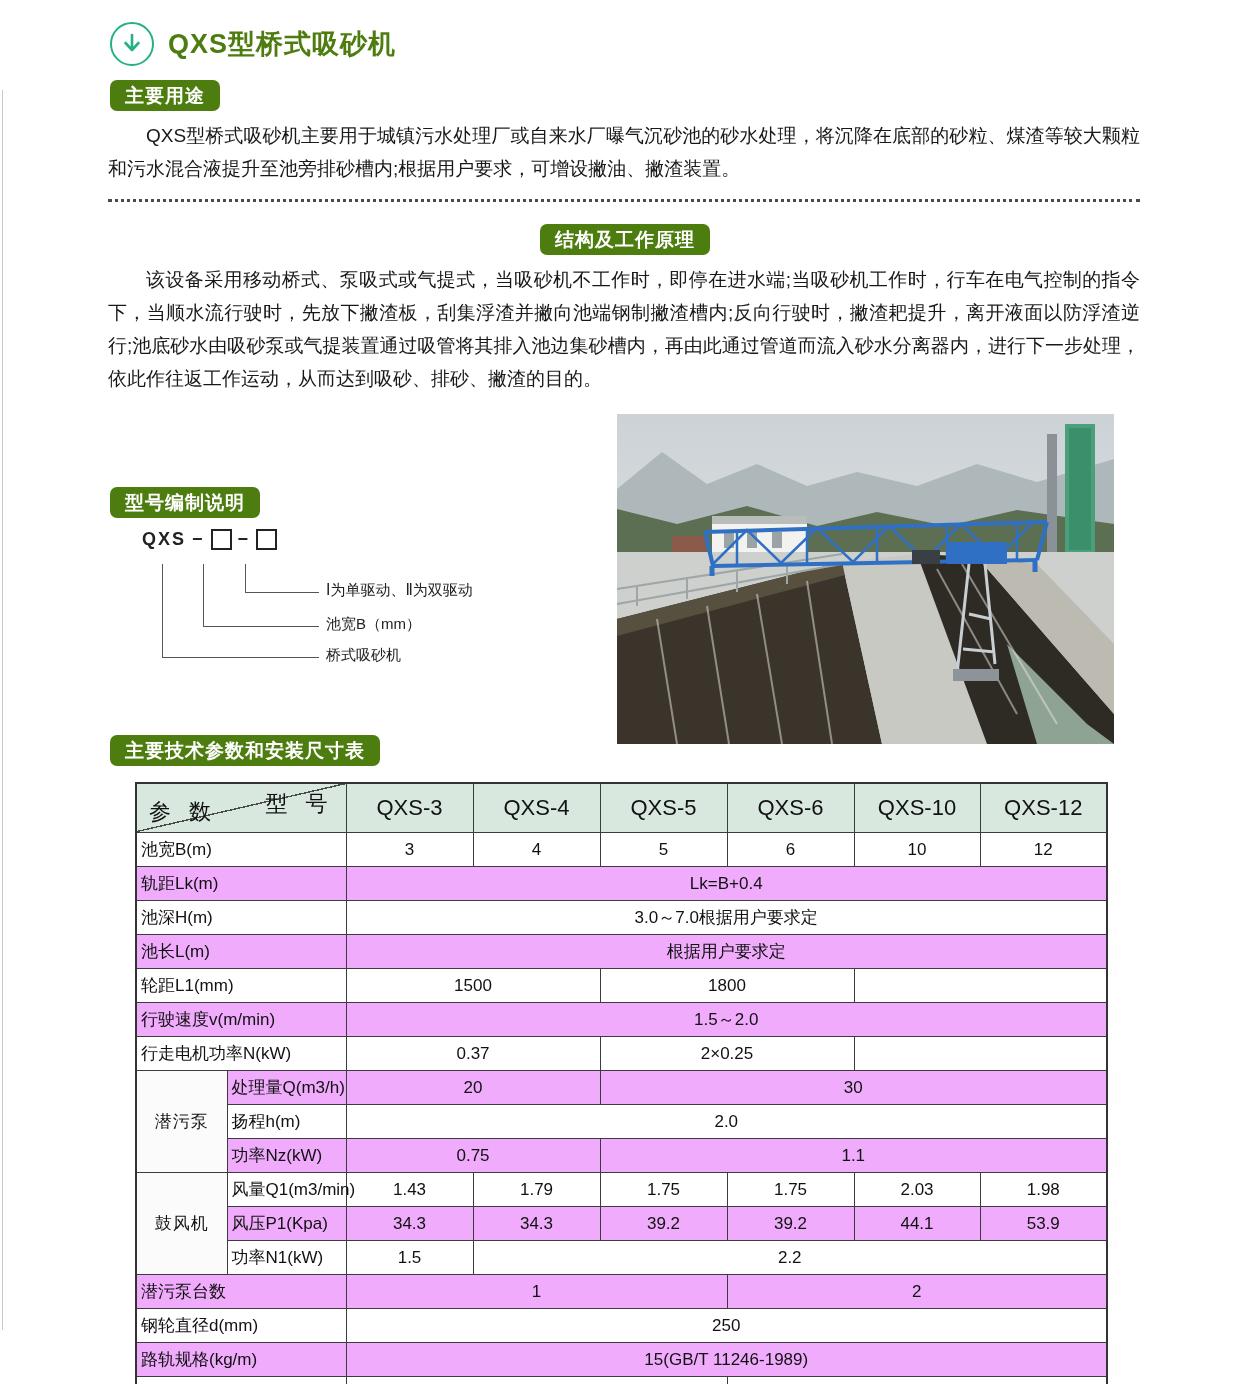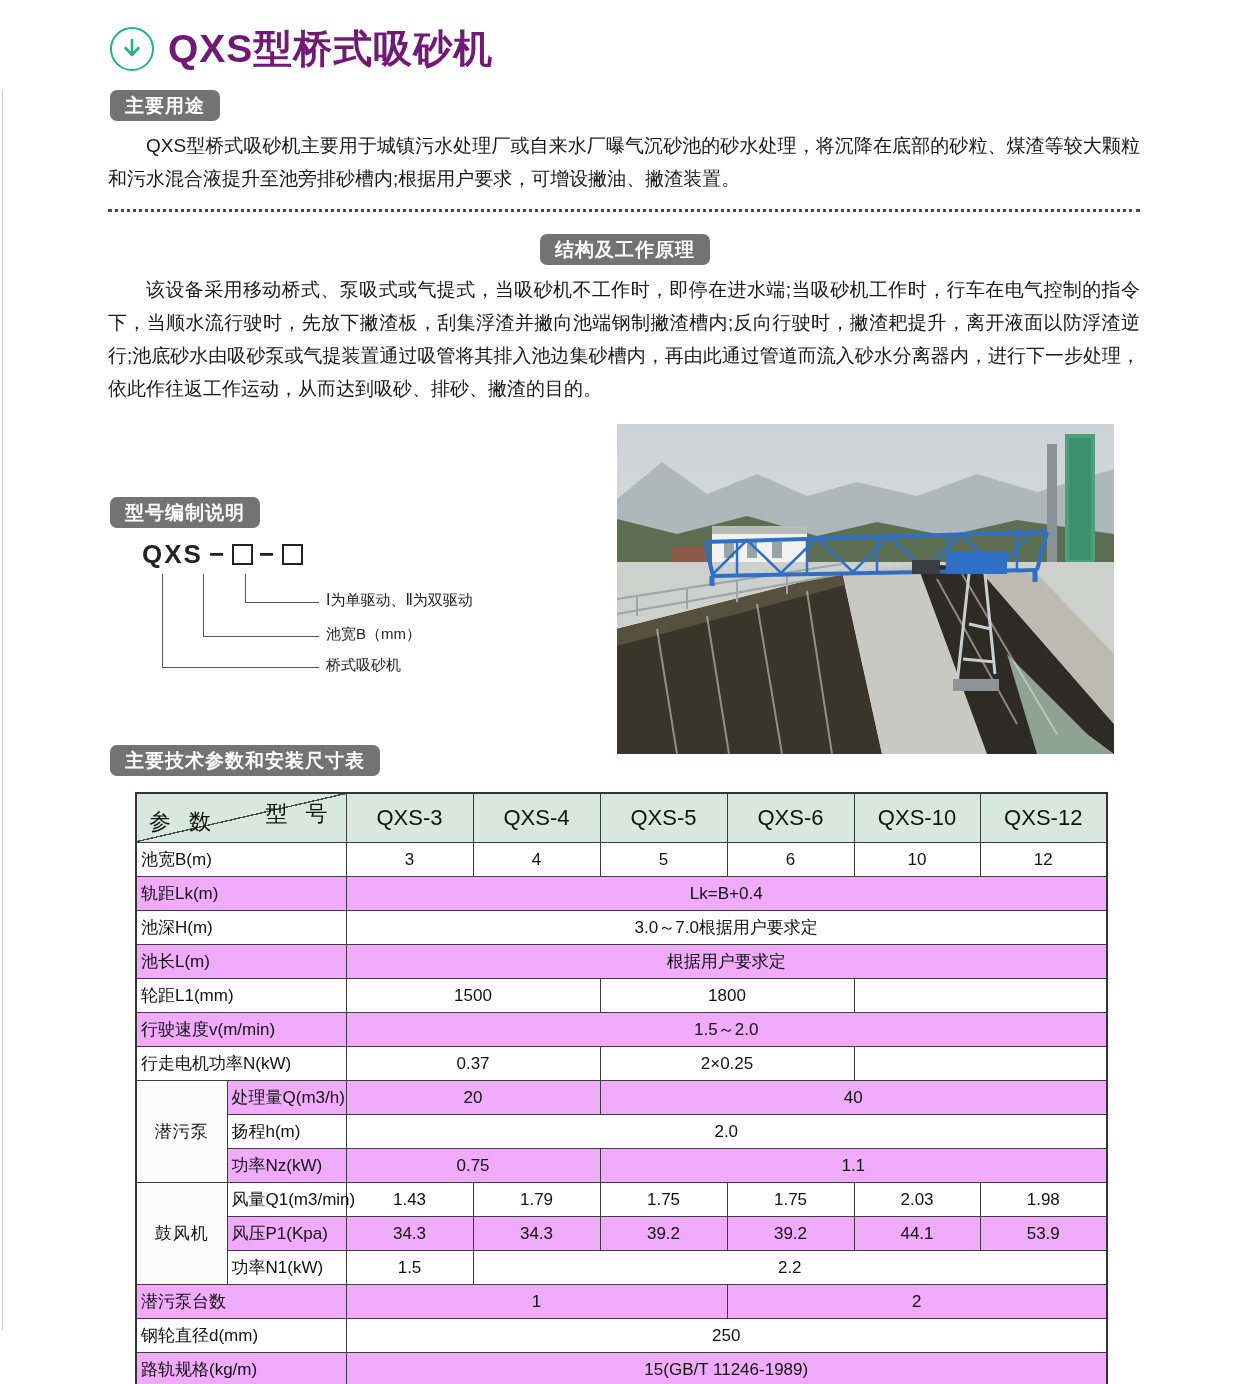--- a/index.html
+++ b/index.html
@@ -11,44 +11,44 @@
   .page-edge{position:absolute;left:2px;top:90px;width:1px;height:1240px;background:#c9c9c9;}
   .page{position:relative;padding:16px 108px 0 108px;}
 
   
   .title-row{display:flex;align-items:center;gap:14px;margin:6px 0 14px 2px;}
   .dl-icon{
     width:40px;height:40px;border:2.5px solid #23b287;border-radius:50%;
     display:flex;align-items:center;justify-content:center;flex:0 0 auto;
   }
   .dl-icon svg{display:block;}
-  .page-title{font-size:39px;font-weight:bold;color:#701a75;letter-spacing:1px;}
+  .page-title{font-size:27px;font-weight:bold;color:#4d7c0f;letter-spacing:1px;}
 
   
   .badge{
-    display:inline-block;background:#737373;color:#ffffff;
+    display:inline-block;background:#4d7c0f;color:#ffffff;
     font-size:19px;font-weight:bold;line-height:1;
     padding:6px 15px 6px 15px;border-radius:7px;letter-spacing:1px;
   }
   .badge-row{margin:10px 0 8px 2px;}
 
   
   .para{
     font-size:19px;line-height:33px;text-align:justify;
     margin:6px 0 4px 0;text-indent:2em;color:#181818;font-weight:500;
   }
   .dotted-sep{
     border:none;border-bottom:3px dotted #4a4a4a;height:0;
     margin:14px 0 10px 0;
   }
 
   
   .model-block{position:relative;height:322px;margin-top:14px;}
   .model-badge{position:absolute;left:2px;top:78px;}
-  .model-code{position:absolute;left:34px;top:120px;font-size:26px;font-weight:bold;color:#222;letter-spacing:2px;display:flex;align-items:center;gap:6px;}
+  .model-code{position:absolute;left:34px;top:120px;font-size:18px;font-weight:bold;color:#222;letter-spacing:2px;display:flex;align-items:flex-start;gap:6px;}
   .model-code .box{width:17px;height:17px;border:2px solid #222;display:inline-block;}
   .elbow{position:absolute;border-left:1.5px solid #555;border-bottom:1.5px solid #555;}
   .elbow-1{left:137px;top:155px;width:73px;height:28px;}
   .elbow-2{left:95px;top:155px;width:115px;height:62px;}
   .elbow-3{left:54px;top:155px;width:156px;height:93px;}
   .elbow-label{position:absolute;left:218px;font-size:15px;color:#222;font-weight:500;white-space:nowrap;}
   .elbow-label-1{top:172px;}
   .elbow-label-2{top:206px;}
   .elbow-label-3{top:237px;}
   .photo{position:absolute;left:509px;top:5px;width:497px;height:330px;overflow:hidden;}
@@ -253,21 +253,21 @@
         <tr>
           <td class="rlabel" colspan="2">行走电机功率N(kW)</td>
           <td class="val" colspan="2">0.37</td>
           <td class="val" colspan="2">2×0.25</td>
           <td class="val" colspan="2"></td>
         </tr>
         <tr class="shade">
           <td class="glabel" rowspan="3">潜污泵</td>
           <td class="rlabel">处理量Q(m3/h)</td>
           <td class="val" colspan="2">20</td>
-          <td class="val" colspan="4">40</td>
+          <td class="val" colspan="4">30</td>
         </tr>
         <tr>
           <td class="rlabel">扬程h(m)</td>
           <td class="val" colspan="6">2.0</td>
         </tr>
         <tr class="shade">
           <td class="rlabel">功率Nz(kW)</td>
           <td class="val" colspan="2">0.75</td>
           <td class="val" colspan="4">1.1</td>
         </tr>

